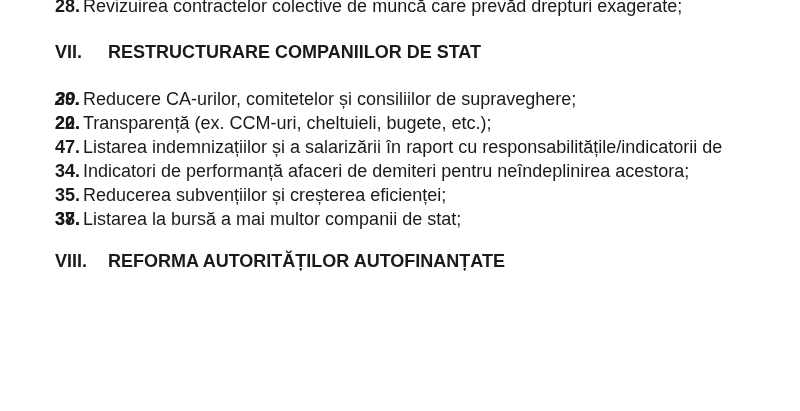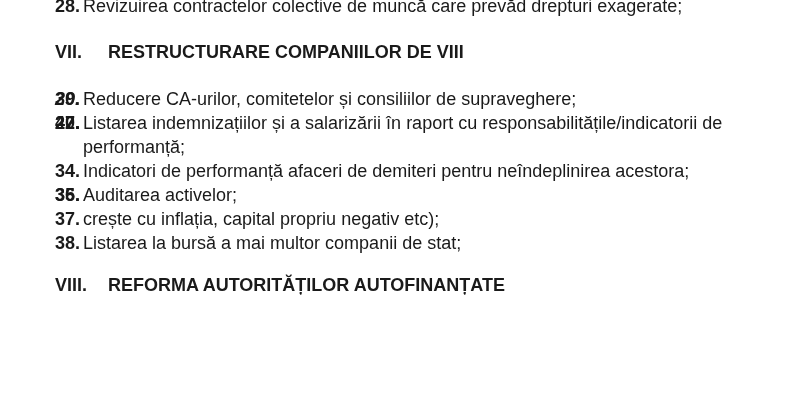--- a/index.html
+++ b/index.html
@@ -68,72 +68,62 @@
 
 <div class="page">
 
   <div class="row row-top">
     <span class="num">28.</span>
     <span class="txt">Revizuirea contractelor colective de muncă care prevăd drepturi exagerate;</span>
   </div>
 
   <div class="heading heading-vii">
     <span class="num">VII.</span>
-    <span class="txt">RESTRUCTURARE COMPANIILOR DE VIII</span>
+    <span class="txt">RESTRUCTURARE COMPANIILOR DE STAT</span>
   </div>
 
   <div class="row list-start">
     <span class="num">29.</span>
   </div>
 
   <div class="row">
     <span class="num">30.</span>
     <span class="txt">Reducere CA-urilor, comitetelor și consiliilor de supraveghere;</span>
   </div>
 
   <div class="row">
     <span class="num">22.</span>
   </div>
 
   <div class="row">
     <span class="num">20.</span>
+    <span class="txt">Transparență (ex. CCM-uri, cheltuieli, bugete, etc.);</span>
   </div>
 
   <div class="row">
     <span class="num">47.</span>
     <span class="txt">Listarea indemnizațiilor și a salarizării în raport cu responsabilitățile/indicatorii de</span>
   </div>
 
-  <div class="row">
-    <span class="num"></span>
-    <span class="txt">performanță;</span>
-  </div>
 
   <div class="row">
     <span class="num">34.</span>
     <span class="txt">Indicatori de performanță afaceri de demiteri pentru neîndeplinirea acestora;</span>
   </div>
 
   <div class="row">
     <span class="num">35.</span>
+    <span class="txt">Reducerea subvențiilor și creșterea eficienței;</span>
   </div>
 
-  <div class="row">
-    <span class="num">36.</span>
-    <span class="txt">Auditarea activelor;</span>
-  </div>
 
   <div class="row">
     <span class="num">37.</span>
   </div>
 
-  <div class="row">
-    <span class="num"></span>
-    <span class="txt">crește cu inflația, capital propriu negativ etc);</span>
-  </div>
 
   <div class="row selected">
     <span class="num">38.</span>
     <span class="txt">Listarea la bursă a mai multor companii de stat;</span>
   </div>
 
   <div class="heading heading-viii">
     <span class="num">VIII.</span>
     <span class="txt">REFORMA AUTORITĂȚILOR AUTOFINANȚATE</span>
   </div>

